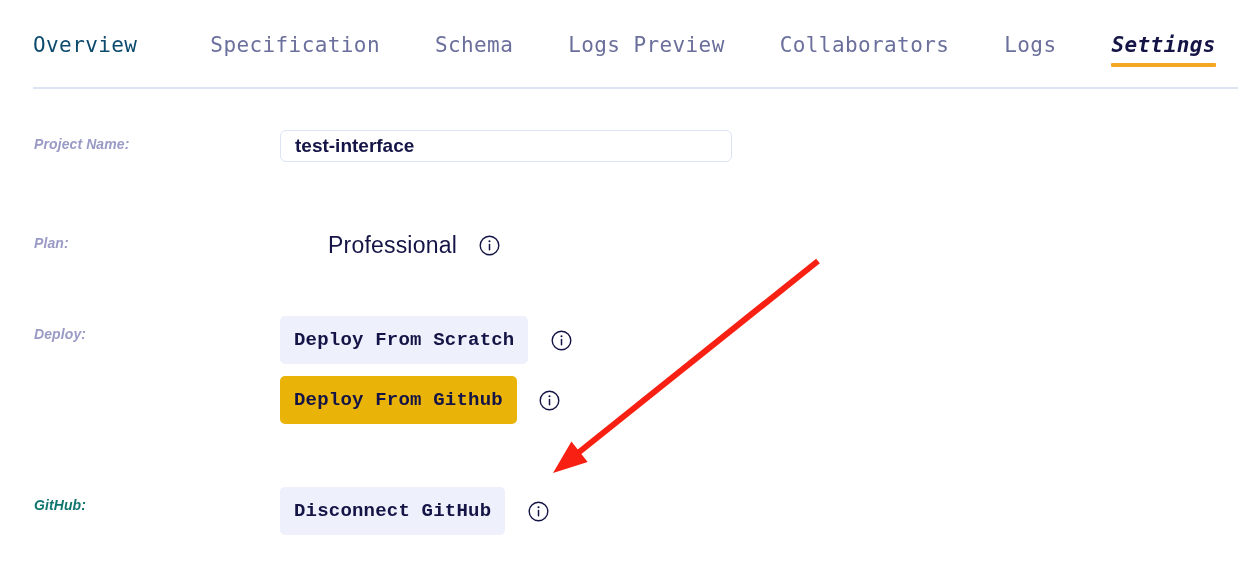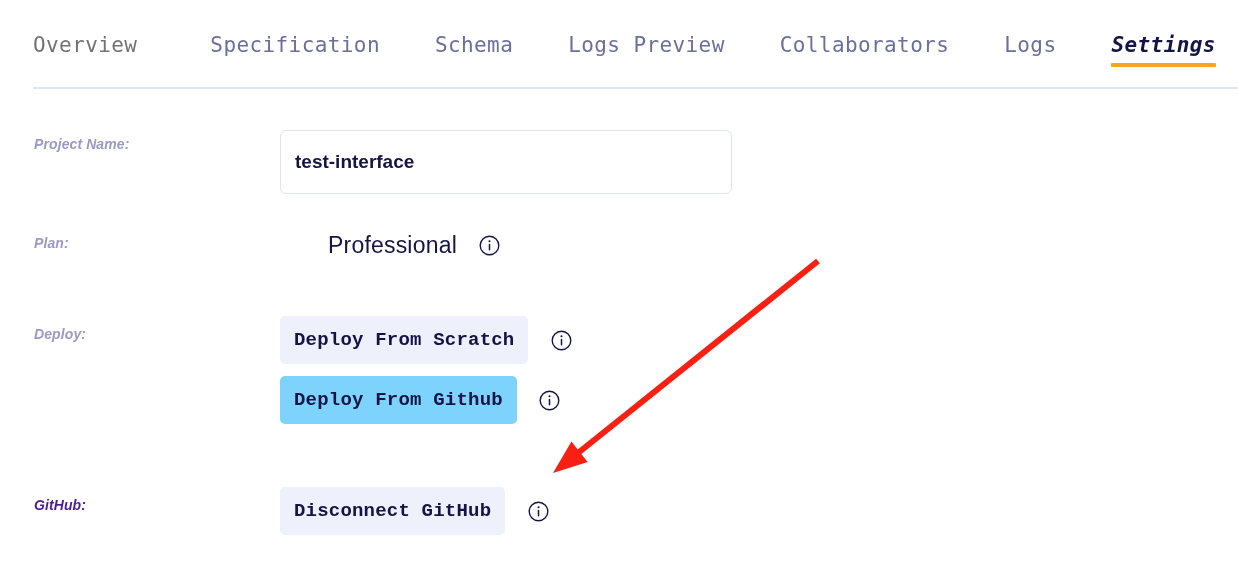--- a/index.html
+++ b/index.html
@@ -92,21 +92,21 @@
     letter-spacing: 0.1px;
     font-style: italic;
   }
   .row-control {
     position: absolute;
     left: 280px;
   }
 
   .text-input {
     width: 452px;
-    height: 64px;
+    height: 32px;
     box-sizing: border-box;
     border: 1px solid #dbe3f4;
     border-radius: 6px;
     background: #ffffff;
     color: #141446;
     font-family: "Liberation Sans", sans-serif;
     font-size: 19px;
     font-weight: 700;
     padding: 0 14px;
     outline: none;
@@ -158,21 +158,21 @@
     width: 1238px;
     height: 576px;
     pointer-events: none;
   }
 </style>
 </head>
 <body>
 
 <div class="tabbar">
   <div class="tabs">
-    <div class="tab" style="color: #737373;">Overview</div>
+    <div class="tab" style="color: #0c4a6e;">Overview</div>
     <div class="tab" style="color: rgb(107, 111, 156); margin-left: 18px;">Specification</div>
     <div class="tab" style="color: rgb(107, 111, 156);">Schema</div>
     <div class="tab" style="color: rgb(107, 111, 156);">Logs Preview</div>
     <div class="tab" style="color: rgb(107, 111, 156);">Collaborators</div>
     <div class="tab" style="color: rgb(107, 111, 156);">Logs</div>
     <div class="tab active" style="color: rgb(20, 20, 70);">Settings</div>
   </div>
   <div class="tab-underline"></div>
 </div>
 
@@ -206,34 +206,34 @@
         <button class="btn" style="background: rgb(238, 240, 251); color: rgb(20, 20, 70);">Deploy From Scratch</button>
         <span class="info-icon">
           <svg width="21" height="21" viewBox="0 0 21 21">
             <circle cx="10.5" cy="10.5" r="9.3" fill="none" stroke="#141446" stroke-width="1.4"></circle>
             <circle cx="10.5" cy="6.3" r="1.05" fill="#141446"></circle>
             <rect x="9.75" y="8.8" width="1.5" height="6.6" rx="0.7" fill="#141446"></rect>
           </svg>
         </span>
       </div>
       <div class="btn-line">
-        <button class="btn" style="background: #7dd3fc; color: rgb(20, 20, 70); text-align: center;">Deploy From Github</button>
+        <button class="btn" style="background: #eab308; color: rgb(20, 20, 70); text-align: center;">Deploy From Github</button>
         <span class="info-icon">
           <svg width="21" height="21" viewBox="0 0 21 21">
             <circle cx="10.5" cy="10.5" r="9.3" fill="none" stroke="#141446" stroke-width="1.4"></circle>
             <circle cx="10.5" cy="6.3" r="1.05" fill="#141446"></circle>
             <rect x="9.75" y="8.8" width="1.5" height="6.6" rx="0.7" fill="#141446"></rect>
           </svg>
         </span>
       </div>
     </div>
   </div>
 
   <div class="row" style="top: 383px;">
-    <div class="row-label" style="top: 10px; color: #4c1d95;">GitHub:</div>
+    <div class="row-label" style="top: 10px; color: #0f766e;">GitHub:</div>
     <div class="row-control" style="top: 0;">
       <button class="btn" style="background: rgb(238, 240, 251); color: rgb(20, 20, 70);">Disconnect GitHub</button>
       <span class="info-icon">
         <svg width="21" height="21" viewBox="0 0 21 21">
           <circle cx="10.5" cy="10.5" r="9.3" fill="none" stroke="#141446" stroke-width="1.4"></circle>
           <circle cx="10.5" cy="6.3" r="1.05" fill="#141446"></circle>
           <rect x="9.75" y="8.8" width="1.5" height="6.6" rx="0.7" fill="#141446"></rect>
         </svg>
       </span>
     </div>

